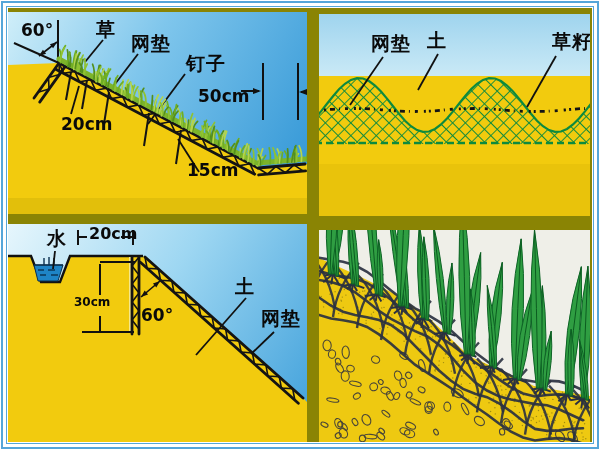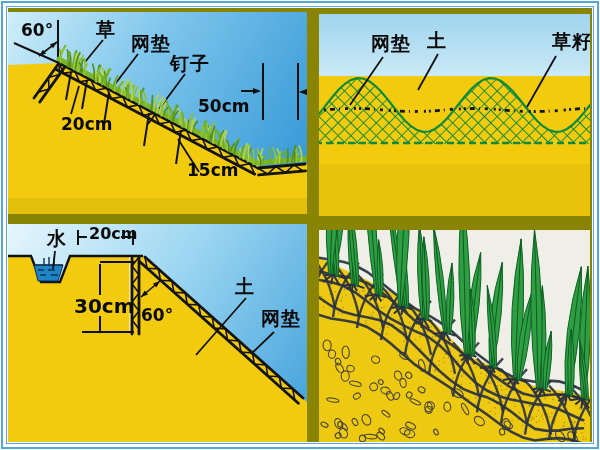--- a/index.html
+++ b/index.html
@@ -211,22 +211,22 @@
           <path d="M273.0,151.0 Q274.0,144.7 274.5,140.5" stroke="#6fae24" stroke-width="1.7" fill="none" stroke-linecap="round"></path>
           <path d="M267.2,151.7 Q268.2,142.1 265.0,135.8" stroke="#8fc232" stroke-width="1.7" fill="none" stroke-linecap="round"></path>
           <path d="M251.3,152.8 Q252.3,143.3 254.7,136.9" stroke="#b4d44c" stroke-width="1.7" fill="none" stroke-linecap="round"></path>
           <path d="M252.3,152.9 Q253.3,146.9 250.4,142.9" stroke="#548f1c" stroke-width="1.7" fill="none" stroke-linecap="round"></path>
           <path d="M253.7,152.7 Q254.7,147.1 257.6,143.4" stroke="#6fae24" stroke-width="1.7" fill="none" stroke-linecap="round"></path>
           <path d="M268.4,151.5 Q269.4,144.4 273.1,139.7" stroke="#8fc232" stroke-width="1.7" fill="none" stroke-linecap="round"></path>
         </svg>
       <span class="lbl" style="left:13px;top:10px">60°</span>
       <span class="lbl cjk" style="left:88px;top:8px">草</span>
       <span class="lbl cjk" style="left:123px;top:22px">网垫</span>
-      <span class="lbl cjk" style="left:162px;top:42px">钉子</span>
-      <span class="lbl" style="left:190px;top:86px">50cm</span>
+      <span class="lbl cjk" style="left:178px;top:42px">钉子</span>
+      <span class="lbl" style="left:190px;top:76px">50cm</span>
       <span class="lbl" style="left:53px;top:104px">20cm</span>
       <span class="lbl" style="left:179px;top:150px">15cm</span>
     </div>
 
     <div class="panel" id="pTR">
       <svg id="sTR" width="271" height="202" viewBox="0 0 271 202">
         <defs>
           <pattern id="mesh" width="9" height="9" patternUnits="userSpaceOnUse" patternTransform="rotate(45)">
             <path d="M0,0H9M0,0V9" stroke="#0d8a3e" stroke-width="1.8" fill="none"></path>
           </pattern>
@@ -291,21 +291,21 @@
         </g>
       <line x1="131" y1="33" x2="131" y2="110" stroke="#141414" stroke-width="2.8" stroke-linecap="round"></line>
           <line x1="124" y1="33" x2="124" y2="110" stroke="#141414" stroke-width="2.8" stroke-linecap="round"></line>
           <path d="M131,33L124.0,42.0L131.0,51.0L124.0,60.0L131.0,69.0L124.0,78.0L131.0,87.0L124.0,96.0L131.0,105.0" stroke="#141414" stroke-width="1.6" fill="none"></path>
           <line x1="137" y1="33" x2="295" y2="174" stroke="#141414" stroke-width="2.8" stroke-linecap="round"></line>
           <line x1="132.33920352853002" y1="38.22273647157628" x2="290.33920352853005" y2="179.22273647157627" stroke="#141414" stroke-width="2.8" stroke-linecap="round"></line>
           <path d="M137,33L139.1,44.2L150.4,45.0L152.5,56.2L163.9,57.0L165.9,68.2L177.3,69.0L179.3,80.2L190.7,80.9L192.8,92.2L204.1,92.9L206.2,104.1L217.6,104.9L219.6,116.1L231.0,116.9L233.1,128.1L244.4,128.9L246.5,140.1L257.9,140.9L259.9,152.1L271.3,152.8L273.4,164.1L284.7,164.8L286.8,176.0" stroke="#141414" stroke-width="1.6" fill="none"></path>
         </svg>
       <span class="lbl cjk" style="left:39px;top:5px">水</span>
       <span class="lbl" style="left:81px;top:2px;font-size:16px">20cm</span>
-      <span class="lbl" style="left:66px;top:72px;font-size:20px">30cm</span>
+      <span class="lbl" style="left:66px;top:72px;font-size:12px">30cm</span>
       <span class="lbl" style="left:133px;top:83px">60°</span>
       <span class="lbl cjk" style="left:227px;top:53px">土</span>
       <span class="lbl cjk" style="left:253px;top:85px">网垫</span>
     </div>
 
     <div class="panel" id="pBR">
       <svg id="sBR" width="271" height="212" viewBox="0 0 271 212">
         <polygon points="0,28 40,46 80,66 110,88 150,126 190,144 215,156 271,166 271,212 0,212" fill="#eec911"></polygon>
       <circle cx="188.3" cy="154.1" r="0.7" fill="#a08c10"></circle>
           <circle cx="45.7" cy="60.9" r="0.7" fill="#a08c10"></circle>

